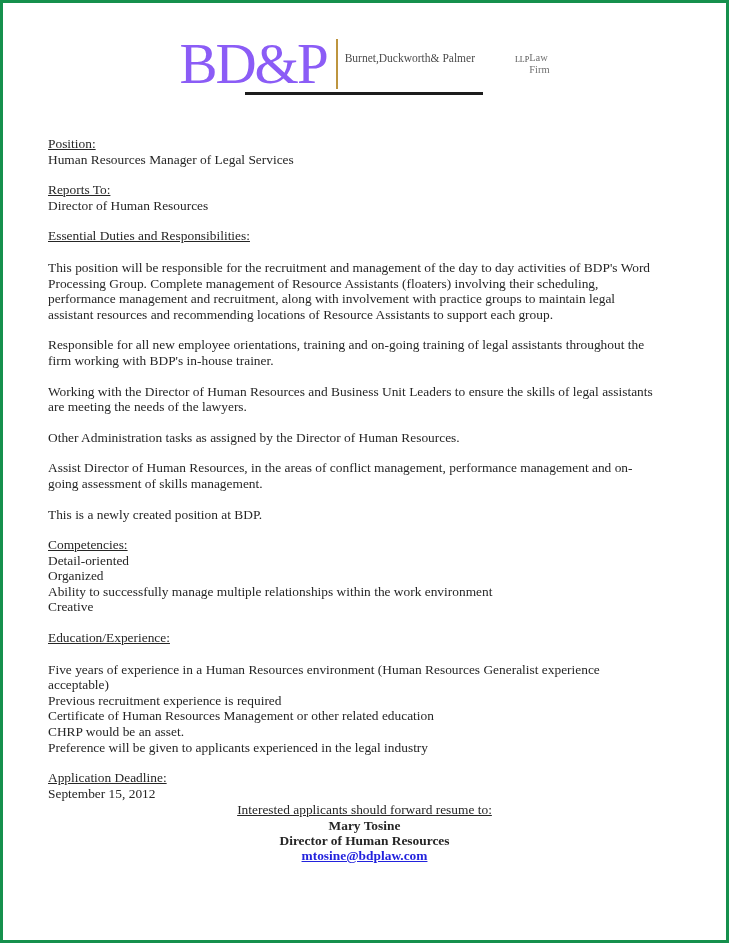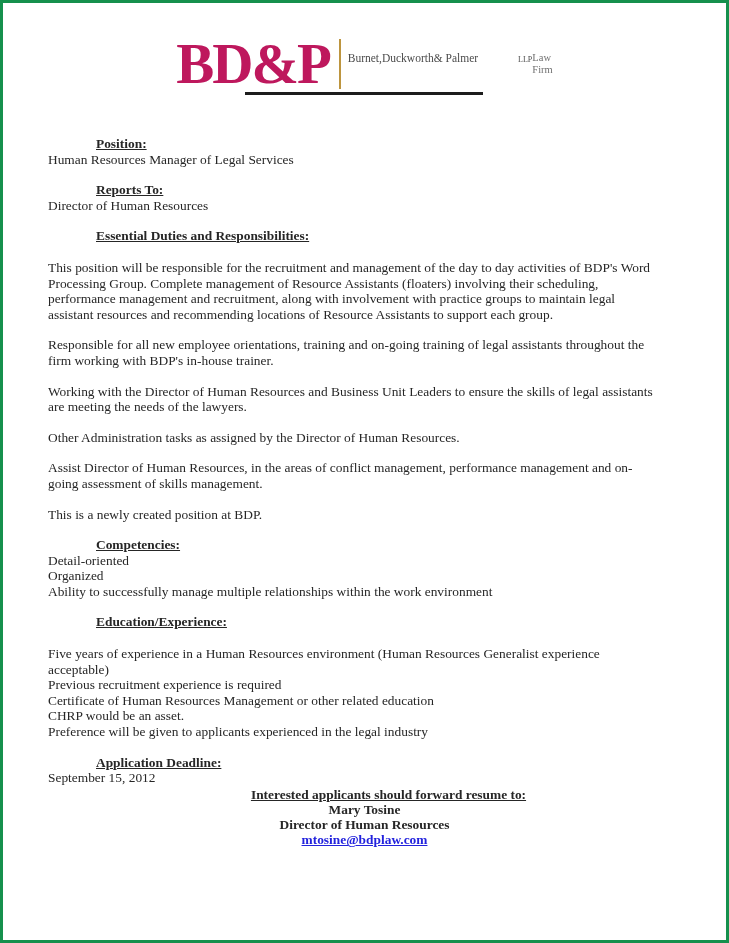--- a/index.html
+++ b/index.html
@@ -12,33 +12,33 @@
     font-family:"Liberation Serif","DejaVu Serif",serif;
     color:#262626;
     overflow:hidden;
   }
 
   
   .logo-block { margin:36px auto 0; width:240px; }
   .logo-row { display:flex; align-items:center; justify-content:center; }
   .monogram {
     font-size:57px; line-height:50px; letter-spacing:-2px;
-    color:#be185d; font-weight:bold; white-space:nowrap;
+    color:#8b5cf6; font-weight:normal; white-space:nowrap;
   }
   .logo-divider { width:2px; height:50px; background:#bd953f; margin:0 7px 0 9px; flex:0 0 auto; }
   .firm-text { display:flex; flex-direction:row; justify-content:center; }
   .firm-line { font-size:11.5px; line-height:12.5px; color:#4b4b4b; white-space:nowrap; }
   .llp { font-size:8px; margin-left:3px; color:#4b4b4b;padding-left:37px; }
   .tagline { font-size:10.5px; line-height:12px; color:#707070; }
   .logo-rule { margin-top:3px; height:3px; background:#1d1d1d; width:238px; }
 
   
   .content { margin:41px 45px 0 45px; width:614px; font-size:13.4px; line-height:15.6px; }
   p { margin:0; }
-  .h { font-weight:bold; text-decoration:underline;margin-left:48px; }
+  .h { font-weight:normal; text-decoration:underline; }
   .gap  { margin-top:15px; }   
   .gap2 { margin-top:16px; }   
 
   
   .contact { margin-top:1px; width:100%; text-align:center; font-size:13.4px; line-height:15.2px; }
   .contact .line { font-weight:bold; }
   .contact .h { display:inline-block; }
   a.email {
     font-weight:bold; text-decoration:underline; color:#2222dd; cursor:pointer;
   }
@@ -76,20 +76,21 @@
     <p class="gap">Responsible for all new employee orientations, training and on-going training of legal assistants throughout the firm working with BDP's in-house trainer.</p>
     <p class="gap">Working with the Director of Human Resources and Business Unit Leaders to ensure the skills of legal assistants are meeting the needs of the lawyers.</p>
     <p class="gap">Other Administration tasks as assigned by the Director of Human Resources.</p>
     <p class="gap">Assist Director of Human Resources, in the areas of conflict management, performance management and on-going assessment of skills management.</p>
     <p class="gap">This is a newly created position at BDP.</p>
 
     <p class="h gap">Competencies:</p>
     <p>Detail-oriented</p>
     <p>Organized</p>
     <p>Ability to successfully manage multiple relationships within the work environment</p>
+    <p>Creative</p>
 
     <p class="h gap">Education/Experience:</p>
     <p class="gap2">Five years of experience in a Human Resources environment (Human Resources Generalist experience acceptable)</p>
     <p>Previous recruitment experience is required</p>
     <p>Certificate of Human Resources Management or other related education</p>
     <p>CHRP would be an asset.</p>
     <p>Preference will be given to applicants experienced in the legal industry</p>
 
     <p class="h gap">Application Deadline:</p>
     <p>September 15, 2012</p>

